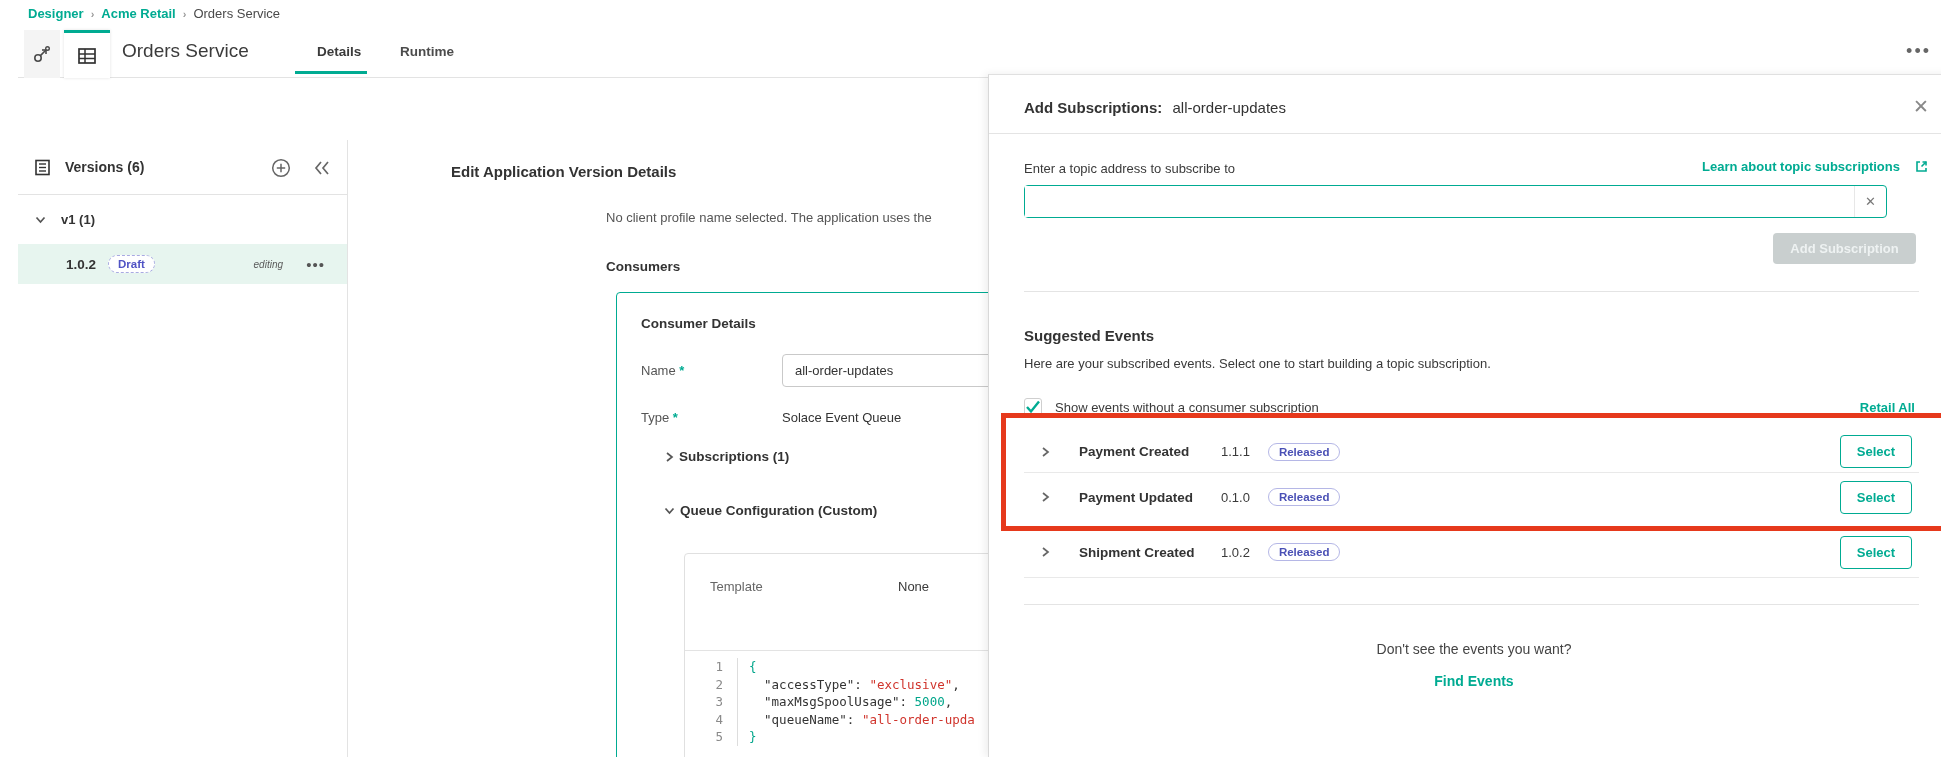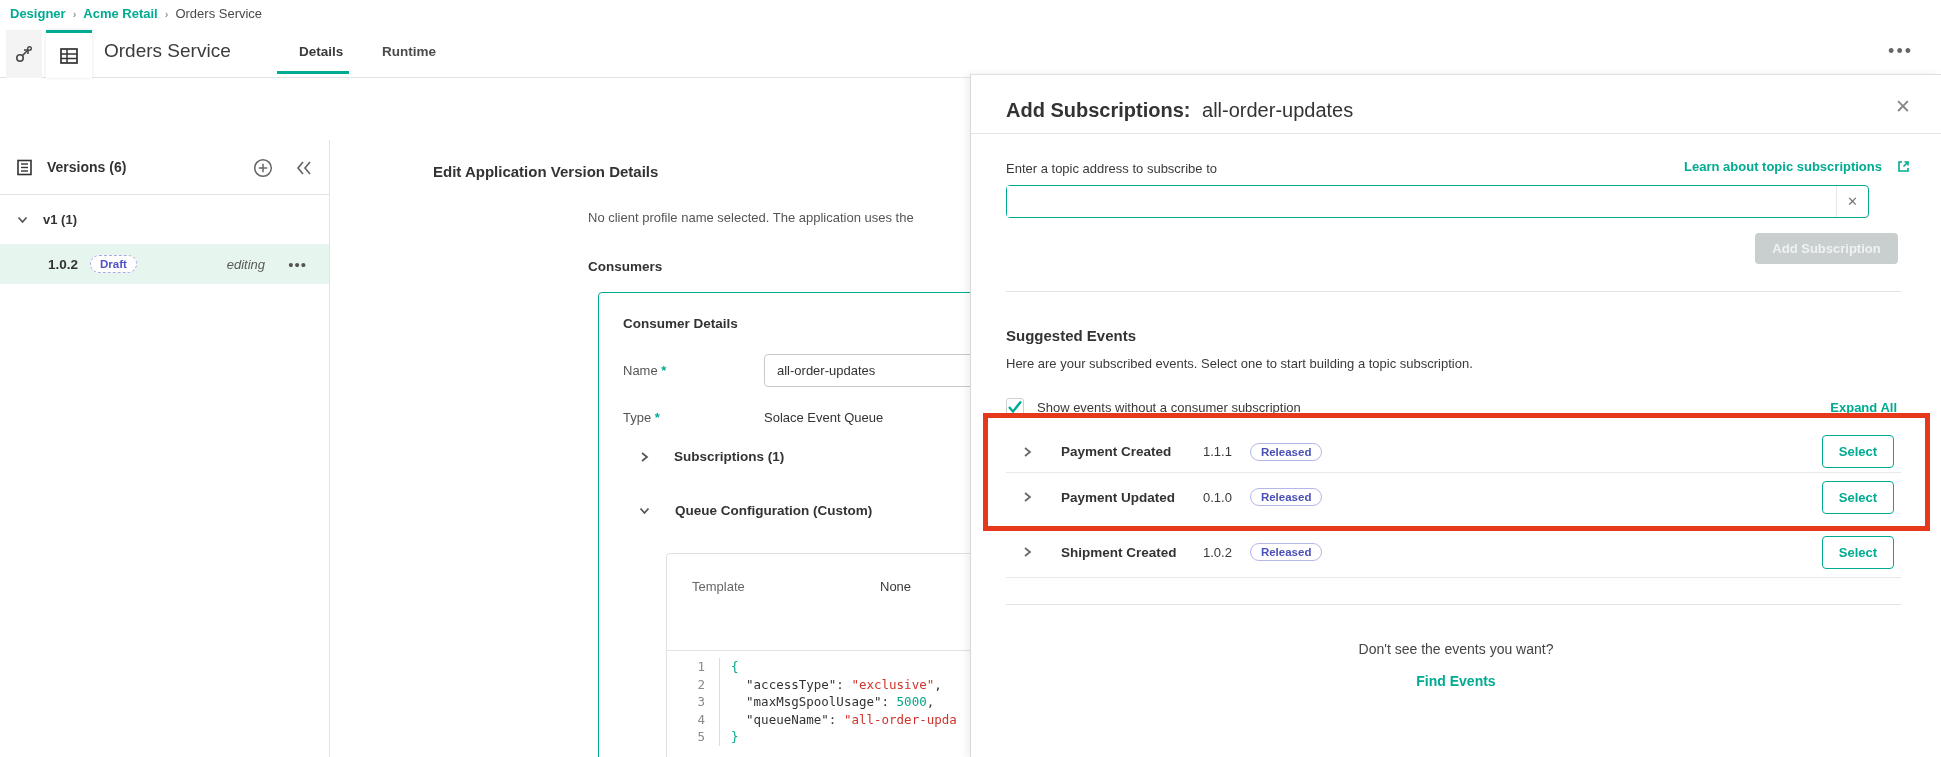--- a/index.html
+++ b/index.html
@@ -1,18 +1,18 @@
 <!DOCTYPE html>
 <html><head>
 <meta charset="utf-8">
 <style>
   * { margin:0; padding:0; box-sizing:border-box; }
   html,body { width:1941px; height:757px; overflow:hidden; background:#fff;
     font-family:"Liberation Sans", sans-serif; color:#333; }
-  .abs { position:absolute; }
+  .abs { position:absolute;margin-left:18px; }
   #stage { position:relative; width:1941px; height:757px; background:#fff; }
 
   
   .breadcrumb { top:6px; left:10px; font-size:13px; display:flex; gap:7px; align-items:center; }
   .crumb-link { color:#00ab92; font-weight:700; cursor:pointer; }
   .crumb-sep { color:#9a9a9a; font-size:11px; font-weight:700; }
   .crumb-current { color:#4a4a4a; }
 
   
   .header { top:27px; left:0; width:1941px; height:51px; border-bottom:1px solid #e3e3e3; background:#fff; }
@@ -39,56 +39,56 @@
     display:flex; align-items:center; }
   .versions-title { margin-left:14px; font-size:14px; font-weight:700; }
   .versions-actions { position:absolute; right:16px; top:0; height:55px; display:flex; align-items:center; gap:22px; }
   .v1-row { position:absolute; top:55px; left:0; right:0; height:49px; display:flex; align-items:center; cursor:pointer; }
   .v1-label { margin-left:14px; font-size:13px; font-weight:700; }
   .ver-row { position:absolute; top:104px; left:0; right:0; height:40px; background:#e7f5ef;
     display:flex; align-items:center; cursor:pointer; }
   .ver-num { margin-left:48px; font-size:13.5px; font-weight:700; }
   .badge-draft { margin-left:12px; font-size:11.5px; font-weight:700; color:#5053c4;
     border:1px dashed #a9aae2; border-radius:10px; padding:2px 9px; background:#fff; }
-  .ver-editing { position:absolute; right:64px; font-size:13px; font-style:italic; color:#5a5a5a; }
+  .ver-editing { position:absolute; right:64px; font-size:10px; font-style:italic; color:#5a5a5a; }
   .ver-more { position:absolute; right:22px; font-size:15px; letter-spacing:1px; color:#555; cursor:pointer; }
 
   
   .main { top:140px; left:330px; width:640px; height:617px; overflow:hidden; background:#fff; }
   .edit-title { position:absolute; left:103px; top:23px; font-size:15px; font-weight:700; }
   .notice { position:absolute; left:258px; top:70px; font-size:13px; color:#555; white-space:nowrap; }
   .consumers-label { position:absolute; left:258px; top:119px; font-size:13.5px; font-weight:700; }
   .card { position:absolute; left:268px; top:152px; width:900px; height:640px;
     border:1px solid #00ab92; border-radius:4px; background:#fff; }
   .card-title { position:absolute; left:24px; top:23px; font-size:13.5px; font-weight:700; }
   .fld-label { position:absolute; left:24px; font-size:13px; color:#555; }
   .req { color:#00ab92; font-weight:700; }
   .name-input { position:absolute; left:165px; top:61px; width:560px; height:33px; border:1px solid #c9c9c9;
     border-radius:4px; font-size:13px; color:#333; padding:0 12px; font-family:"Liberation Sans",sans-serif; }
   .type-value { position:absolute; left:165px; top:117px; font-size:13px; color:#333; }
-  .sect-row { position:absolute; left:39px; display:flex; gap:24px; align-items:center; cursor:pointer; }
+  .sect-row { position:absolute; left:46px; display:flex; gap:4px; align-items:center; cursor:pointer; }
   .sect-label { font-size:13.5px; font-weight:700; }
   .tpl-box { position:absolute; left:67px; top:260px; width:830px; height:380px; border:1px solid #e0e0e0; border-radius:4px; }
   .tpl-label { position:absolute; left:25px; top:25px; font-size:13px; color:#666; }
   .tpl-value { position:absolute; left:213px; top:25px; font-size:13px; color:#3a3a3a; }
   .tpl-kebab { position:absolute; left:297px; top:20px; font-size:15px; color:#555; cursor:pointer; }
   .code { position:absolute; left:0; right:0; top:96px; bottom:0; border-top:1px solid #e3e3e3;
     font-family:"DejaVu Sans Mono", monospace; font-size:12.5px; }
   .code-line { display:flex; height:17.5px; line-height:17.5px; }
   .code-line:first-child { margin-top:7px; }
   .gut { width:53px; text-align:right; padding-right:14px; color:#8a8a8a; border-right:1px solid #ddd; flex:0 0 auto; }
   .src { padding-left:11px; white-space:pre; color:#333; }
   .tok-brace, .tok-num { color:#00a58a; }
   .tok-str { color:#d0342c; }
   .tok-key, .tok-plain { color:#333; }
 
   
   .panel { top:74px; left:970px; width:971px; height:683px; background:#fff;
     border-left:1px solid #d8d8d8; border-top:1px solid #e0e0e0; box-shadow:-3px 0 8px rgba(0,0,0,.07); }
-  .panel-title-row { position:absolute; left:35px; top:24px; font-size:20px; }
+  .panel-title-row { position:absolute; left:35px; top:24px; font-size:15px; }
   .panel-title { font-weight:700; }
   .panel-subtitle { margin-left:6px; }
   .panel-close { position:absolute; right:30px; top:20px; font-size:19px; color:#888; cursor:pointer; }
   .pdiv-full { position:absolute; left:0; right:0; top:58px; border-top:1px solid #e4e4e4; }
   .topic-label { position:absolute; left:35px; top:86px; font-size:13px; color:#3a3a3a; }
   .learn-link { position:absolute; right:31px; top:84px; font-size:13px; font-weight:700; color:#00ab92;
     cursor:pointer; display:flex; gap:15px; align-items:center; }
   .topic-input-wrap { position:absolute; left:35px; top:110px; width:863px; height:33px;
     border:1px solid #00ab92; border-radius:4px; background:#fff; }
   .topic-input { position:absolute; left:0; top:0; width:820px; height:31px; border:none; outline:none;
@@ -291,21 +291,21 @@
     <div class="sugg-desc">Here are your subscribed events. Select one to start building a topic subscription.</div>
 
     <div class="chk-row">
       <span class="chk">
         <svg class="ic" width="16" height="14" viewBox="0 0 16 14">
           <polyline points="2,7 6,11.5 14,1.5" fill="none" stroke="#00ab92" stroke-width="2.4"></polyline>
         </svg>
       </span>
       <span class="chk-label">Show events without a consumer subscription</span>
     </div>
-    <div class="expand-all">Expand All</div>
+    <div class="expand-all">Retail All</div>
 
     <div class="evt-row b1">
       <svg class="ic evt-chev" width="12" height="12" viewBox="0 0 12 12">
         <polyline points="4,2 9,6 4,10" fill="none" stroke="#666" stroke-width="1.7"></polyline>
         </svg>
       <span class="evt-name">Payment Created</span>
       <span class="evt-ver">1.1.1</span>
       <span class="badge-released">Released</span>
       <button class="select-btn">Select</button>
     </div>

